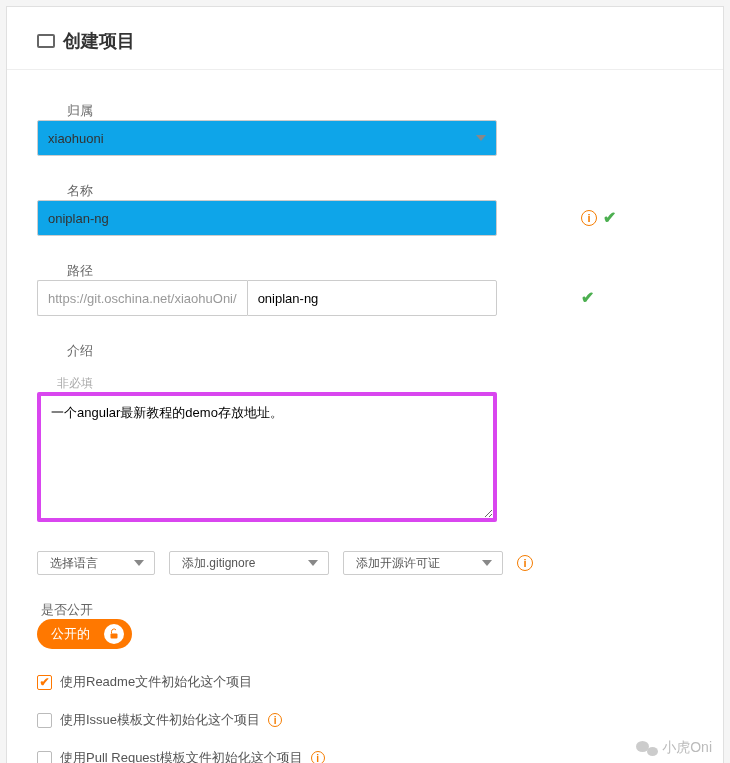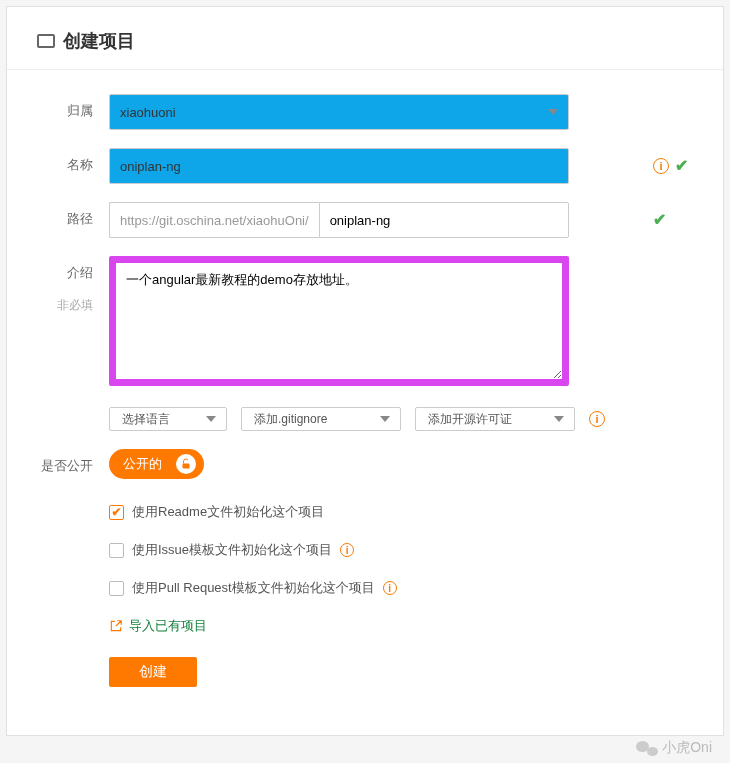--- a/index.html
+++ b/index.html
@@ -35,20 +35,21 @@
       font-size: 18px;
       font-weight: bold;
       color: #333;
     }
     .form { padding: 0 30px 30px 30px; }
     .row {
       display: flex;
       align-items: flex-start;
       margin-bottom: 18px;
       position: relative;
+      flex-direction: column;
     }
     .label-col {
       width: 72px;
       text-align: right;
       padding-right: 16px;
       color: #666;
       font-size: 13px;
       padding-top: 8px;
       flex-shrink: 0;
     }
@@ -114,21 +115,21 @@
       height: 36px;
       border: 1px solid #ccc;
       border-radius: 0 2px 2px 0;
       padding: 0 10px;
       font-size: 13px;
       outline: none;
     }
     .textarea {
       width: 460px;
       height: 130px;
-      border: 7px solid #d946ef;
+      border: 4px solid #d946ef;
       border-radius: 2px;
       padding: 8px 10px;
       font-size: 13px;
       font-family: inherit;
       resize: both;
       outline: none;
     }
     .status-icons {
       position: absolute;
       left: 544px;

